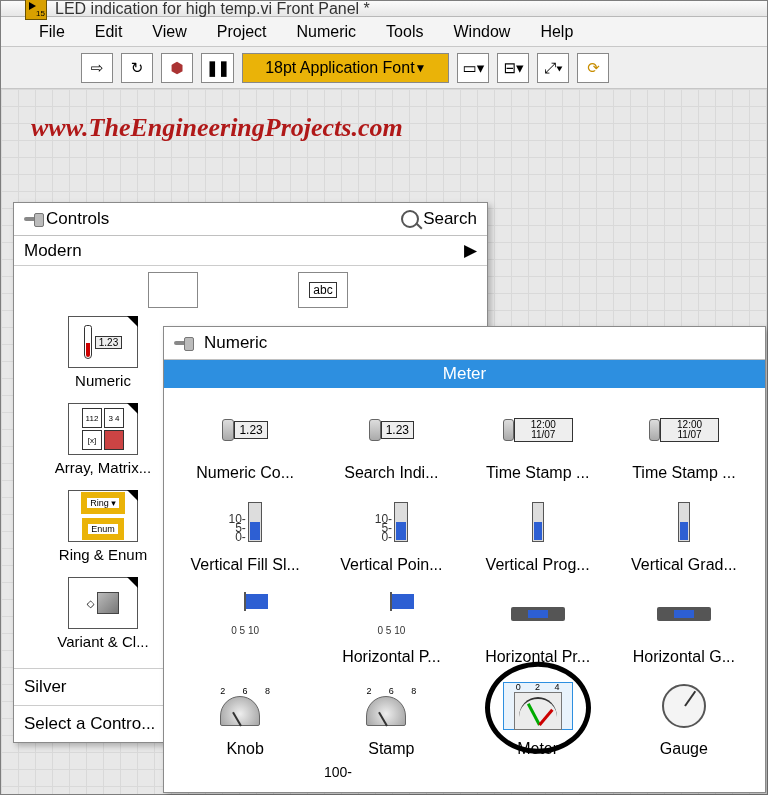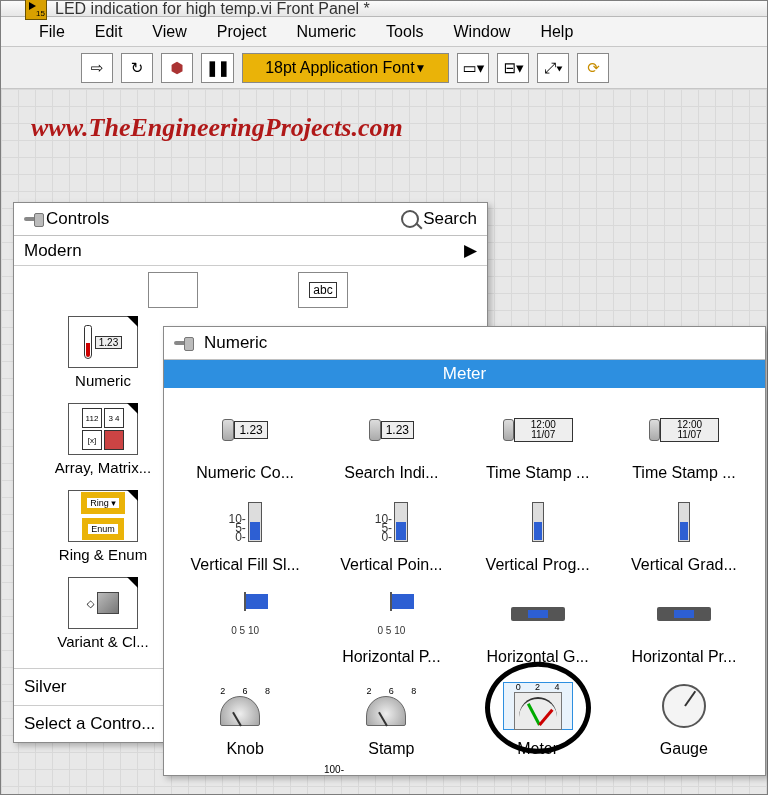--- a/index.html
+++ b/index.html
@@ -438,29 +438,29 @@
               <div class="hticks">0  5  10</div></span>
         </div>
      <div>Horizontal P...</div>
       </div>
       <div class="cell">
         <div class="ic">
           <span class="hbar">
             <span></span>
           </span>
         </div>
-     <div>Horizontal G...</div>
+     <div>Horizontal Pr...</div>
       </div>
       <div class="cell">
         <div class="ic">
           <span class="hbar">
             <span></span>
           </span>
         </div>
-     <div>Horizontal Pr...</div>
+     <div>Horizontal G...</div>
       </div>
       <div class="cell">
         <div class="ic">
           <span>
             <div class="kt">
               <span>2</span>
               <span>6</span>
               <span>8</span>
             </div>
               <div class="knob">
@@ -503,14 +503,14 @@
         </div>
      <div>Meter</div>
       </div>
       <div class="cell">
         <div class="ic">
           <span class="gauge"></span>
         </div>
      <div>Gauge</div>
       </div>
     </div>
-  <div style="padding:0 0 0 160px;font-size:10px">100-</div>
+  <div style="padding:0 0 12px 160px;font-size:14px">100-</div>
 </div>
 
 </body></html>

